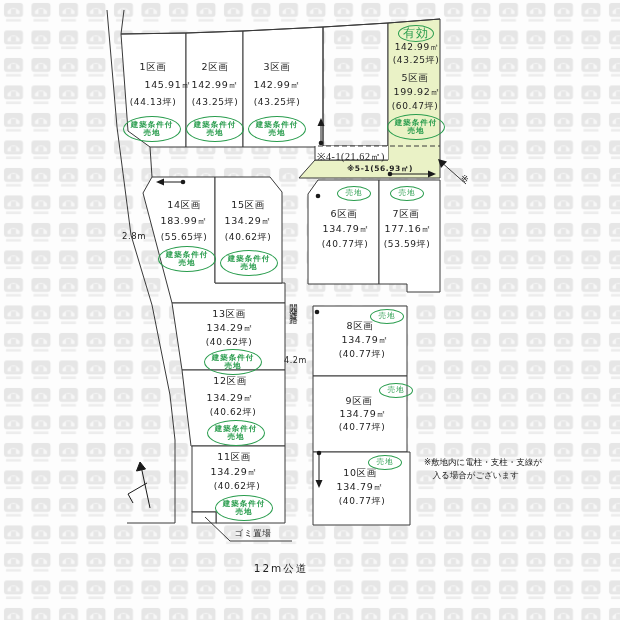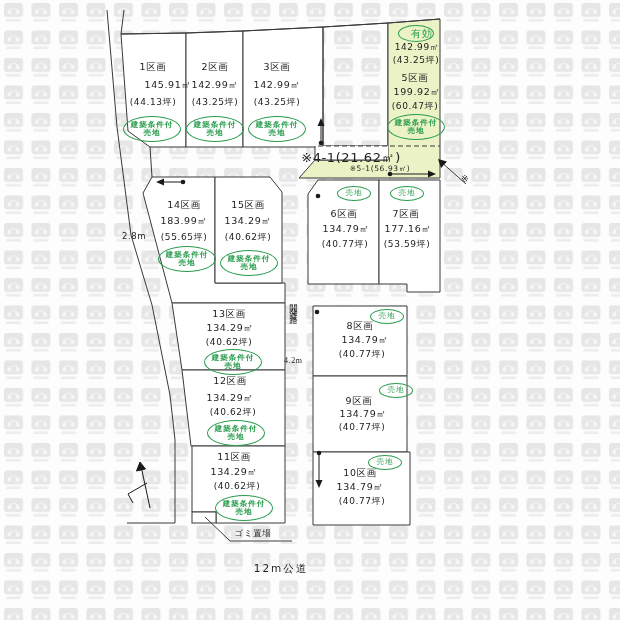--- a/index.html
+++ b/index.html
@@ -8,21 +8,21 @@
   #stage svg{position:absolute;left:0;top:0;}
   .t{position:absolute;white-space:nowrap;transform:translateX(-50%);
      font-size:9.5px;letter-spacing:.6px;color:#222;z-index:3;}
   .t.small{font-size:9px;}
   .badge{position:absolute;transform:translateX(-50%);z-index:3;
          border:1px solid #2a9d4e;border-radius:50%;color:#2a9d4e;
          display:flex;flex-direction:column;align-items:center;justify-content:center;
          font-size:7.5px;line-height:1.12;letter-spacing:1px;text-align:center;background:transparent;}
   .badge.two{width:56px;height:24px;font-weight:bold;}
   .badge.one{width:32px;height:13px;}
-  .badge.valid{width:34px;height:15px;font-size:10px;align-items:flex-end;}
+  .badge.valid{width:34px;height:15px;font-size:12px;}
   .vtext{position:absolute;writing-mode:vertical-rl;letter-spacing:4px;font-size:8.5px;z-index:3;}
   .notebox{position:absolute;left:446px;top:187px;width:132px;border:1px solid #333;background:#fff;
            padding:5px 3px 4px 4px;font-size:7px;line-height:11.5px;letter-spacing:0;z-index:3;white-space:nowrap;}
   .bottomnote{position:absolute;left:424px;top:456px;font-size:8.5px;line-height:13px;z-index:3;white-space:nowrap;}
   .plain{transform:none;}
 </style>
 </head>
 <body>
 
 <div id="stage">
@@ -136,22 +136,22 @@
   <div class="t small" style="left:417px;top:41px;">142.99㎡</div>
   <div class="t small" style="left:416px;top:54px;">(43.25坪)</div>
   <div class="t" style="left:415px;top:72px;">5区画</div>
   <div class="t" style="left:417px;top:86px;">199.92㎡</div>
   <div class="t small" style="left:415px;top:100px;">(60.47坪)</div>
   <div class="badge two" style="left:416px;top:114px;">
     <span>建築条件付</span>
       <span>売地</span>
   </div>
 
-  <div class="t" style="left:351px;top:149px;font-size:13px;">※4-1(21.62㎡)</div>
-  <div class="t" style="left:380px;top:164px;font-size:7.5px;">※5-1(56.93㎡)</div>
+  <div class="t" style="left:351px;top:149px;font-size:10px;font-family:Liberation Serif, serif;">※4-1(21.62㎡)</div>
+  <div class="t" style="left:380px;top:164px;font-size:7.5px;font-weight:bold;">※5-1(56.93㎡)</div>
 
   <div class="t" style="left:184px;top:199px;">14区画</div>
   <div class="t" style="left:184px;top:215px;">183.99㎡</div>
   <div class="t small" style="left:184px;top:231px;">(55.65坪)</div>
   <div class="badge two" style="left:187px;top:246px;">
     <span>建築条件付</span>
       <span>売地</span>
   </div>
 
   <div class="t" style="left:248px;top:199px;">15区画</div>
@@ -216,21 +216,25 @@
 
   <div class="badge one" style="left:385px;top:455px;">
     <span>売地</span>
   </div>
   <div class="t" style="left:360px;top:467px;text-align:center;">10区画</div>
   <div class="t" style="left:360px;top:481px;">134.79㎡</div>
   <div class="t small" style="left:362px;top:495px;">(40.77坪)</div>
 
   <div class="t" style="left:134px;top:231px;font-size:8.5px;">2.8m</div>
   <div class="vtext" style="left:288px;top:297px;">開発道路</div>
-  <div class="t plain" style="left:284px;top:356px;font-size:8px;transform:none;font-family:Liberation Serif, serif;">4.2m</div>
+  <div class="t plain" style="left:284px;top:356px;font-size:8px;transform:none;">4.2m</div>
   <div class="t" style="left:281px;top:562px;font-size:10.5px;letter-spacing:2px;">12m公道</div>
 
   <div class="t" style="left:253px;top:528px;font-size:8.5px;">ゴミ置場</div>
 
   <div class="t plain" style="left:461px;top:174px;font-size:9px;transform:none;">※</div>
 
+  <div class="bottomnote">
+    <div>※敷地内に電柱・支柱・支線が</div>
+    <div>　入る場合がございます</div>
+  </div>
 
 </div>
 
 </body></html>

